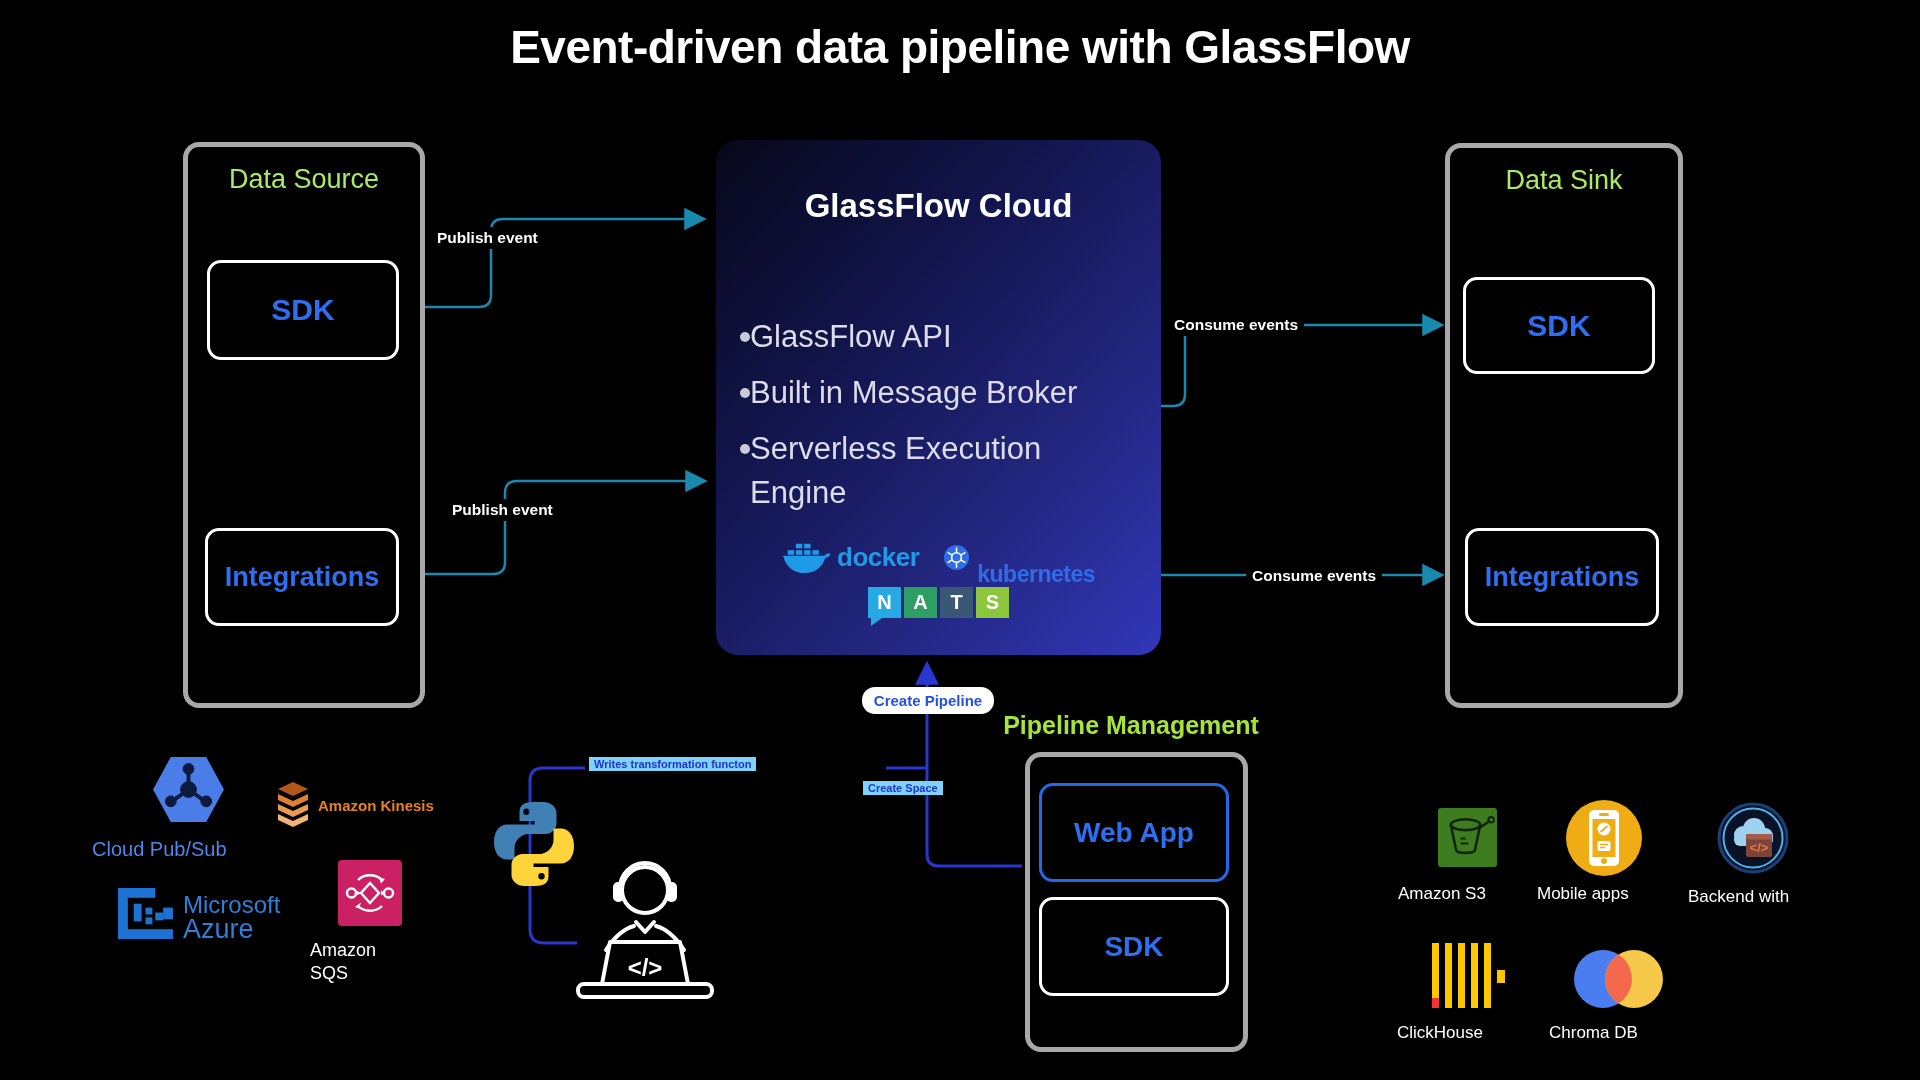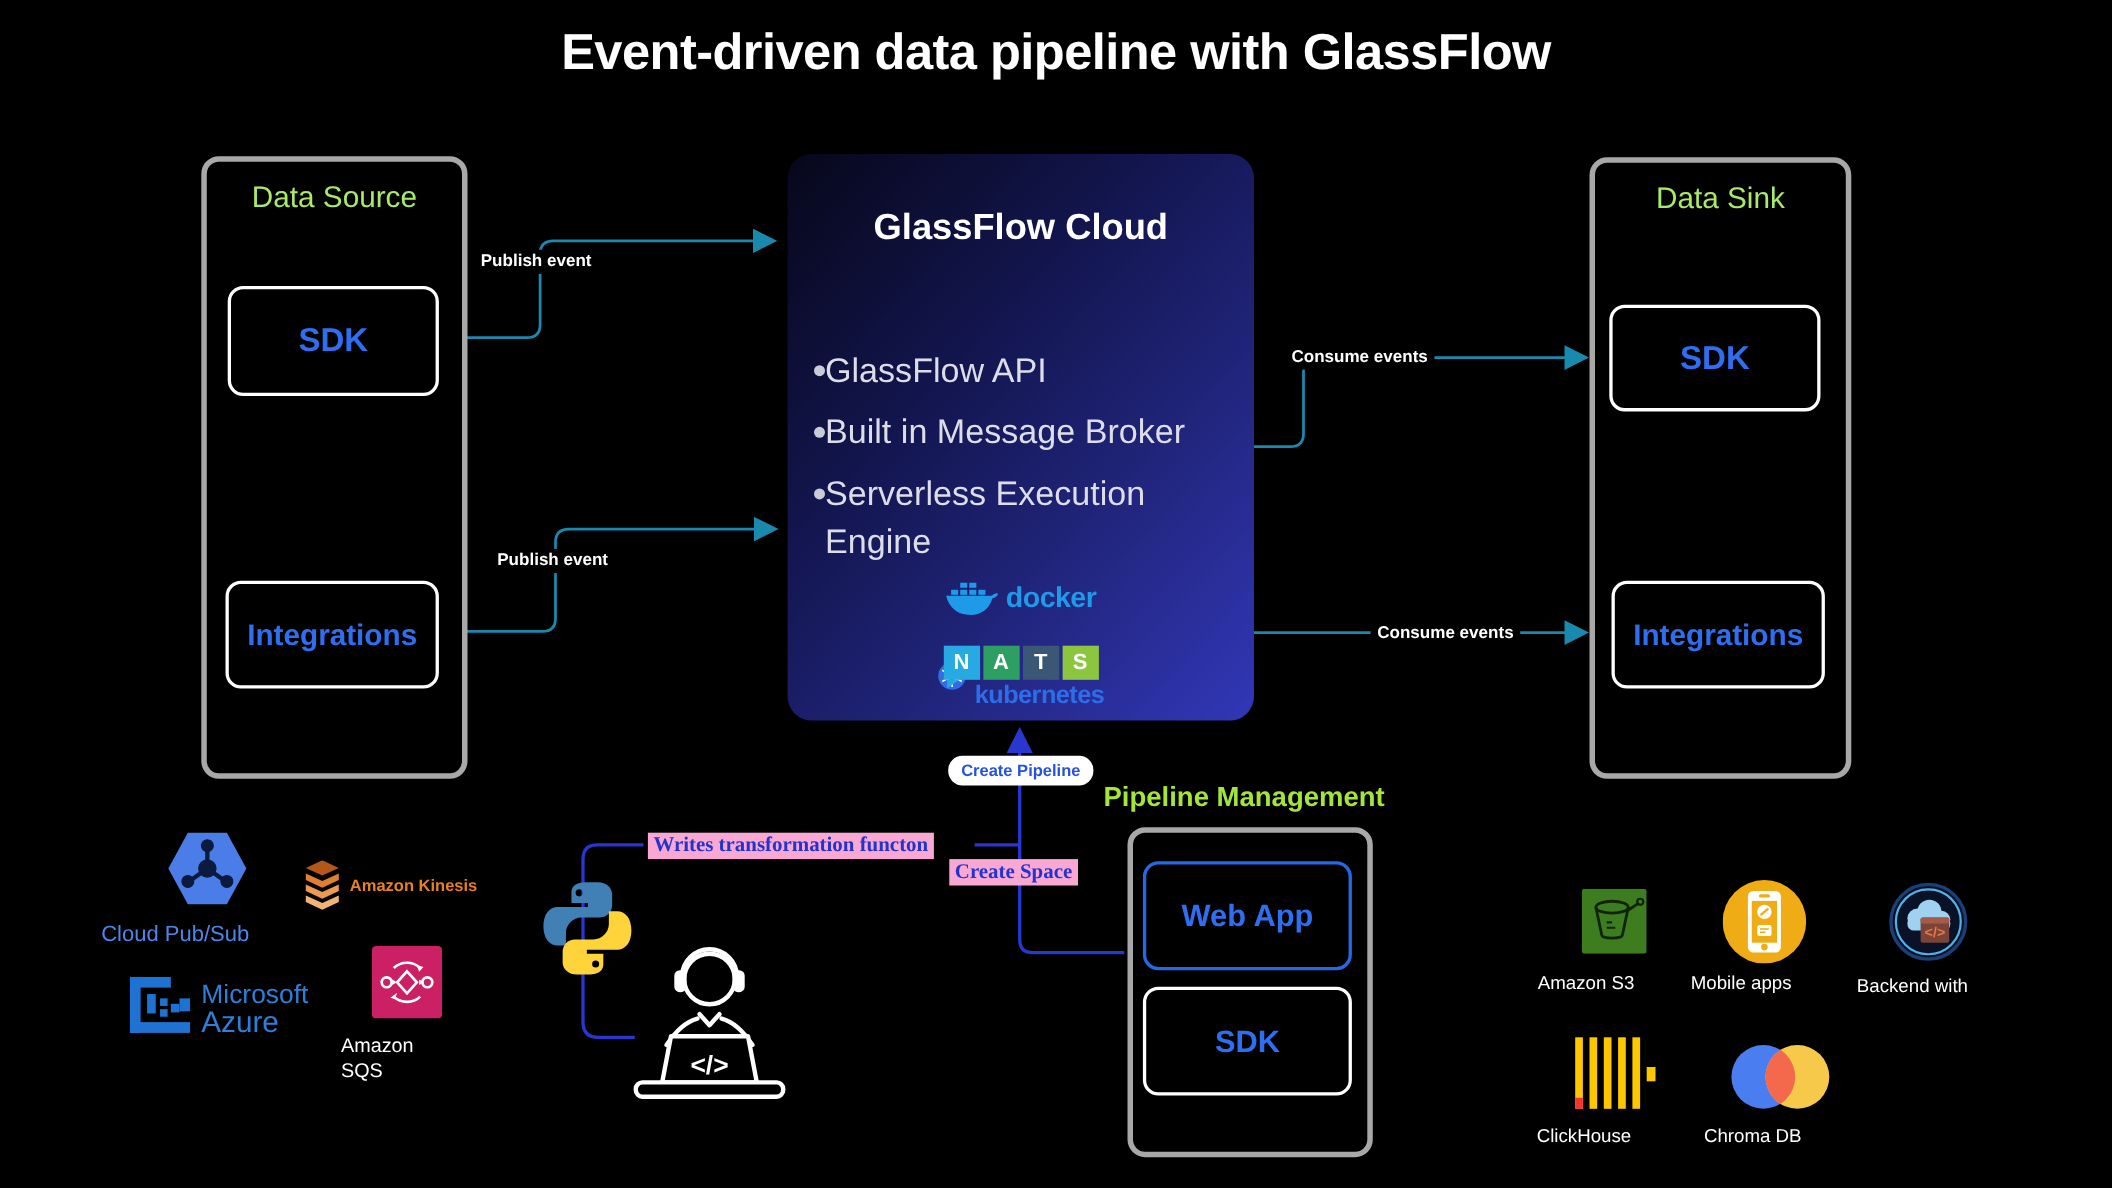--- a/index.html
+++ b/index.html
@@ -11,45 +11,45 @@
   
   .outer-box{position:absolute;border:5px solid #a8a8a8;border-radius:16px;background:#000;z-index:2;}
   .box-title{position:absolute;top:17px;left:0;width:100%;text-align:center;
              color:#a9ea66;font-size:27px;font-weight:500;}
   .inner-box{position:absolute;border:3px solid #fff;border-radius:14px;background:#000;
              display:flex;align-items:center;justify-content:center;
              color:#2e6ff2;font-weight:bold;}
   .blue-border{border-color:#2469e8;}
   
   .cloud-box{position:absolute;left:716px;top:140px;width:424px;height:515px;border-radius:22px;z-index:2;
-             background:linear-gradient(133deg,#07071a 0%,#131650 38%,#22267f 68%,#3137b8 100%);}
+             background:linear-gradient(133deg,#07071a 0%,#131650 38%,#22267f 68%,#3137b8 100%);padding-left:21px;}
   .cloud-title{position:absolute;top:188px;left:0;width:100%;text-align:center;color:#fff;
                font-size:33px;font-weight:bold;top:47px;}
   .cloud-bullets{position:absolute;left:24px;top:163px;margin:0;padding:0;list-style:none;}
   .cloud-bullets li{display:flex;width:352px;font-size:31px;line-height:44px;color:#dcdde8;margin-top:12px;}
   .bullet-dot{width:10px;height:10px;border-radius:50%;background:#c9cbd8;margin-top:17px;flex:0 0 10px;}
   .cloud-row1{position:absolute;left:0;top:387px;width:100%;display:flex;justify-content:center;
-              align-items:center;gap:24px;flex-direction:column;}
+              align-items:center;gap:24px;}
   .logo-group{display:flex;align-items:center;gap:7px;}
   .docker-word{color:#1f9ae8;font-size:26px;font-weight:bold;letter-spacing:-.5px;}
   .k8s-word{color:#2f6de8;font-size:23px;font-weight:bold;letter-spacing:-.5px;margin-top:34px;}
   .cloud-row2{position:absolute;left:0;top:447px;width:100%;display:flex;justify-content:center;gap:3px;}
   .nats-sq{width:33px;height:31px;display:flex;align-items:center;justify-content:center;
            color:#fff;font-weight:bold;font-size:20px;position:relative;}
   .nats-n{background:#27aae1;}
   .nats-n::after{content:"";position:absolute;left:3px;bottom:-8px;width:0;height:0;
                  border-top:8px solid #27aae1;border-right:11px solid transparent;}
   .nats-a{background:#2e9f63;}
   .nats-t{background:#3a5875;}
   .nats-s{background:#8cc63e;}
   
   .wire-label{position:absolute;z-index:4;background:#000;color:#fff;font-weight:bold;
               font-size:15.5px;padding:2px 6px;white-space:nowrap;}
-  .blue-label{position:absolute;z-index:4;background:#f9a8d4;color:#2333cc;font-weight:bold;
-              font-size:19px;padding:1px 5px;white-space:nowrap;font-family:Liberation Serif, serif;}
+  .blue-label{position:absolute;z-index:4;background:#7dd3fc;color:#2333cc;font-weight:bold;
+              font-size:11px;padding:1px 5px;white-space:nowrap;}
   .pm-title{position:absolute;left:995px;top:711px;width:272px;text-align:center;z-index:3;
             color:#a5e53a;font-size:25px;font-weight:bold;}
   .create-pipeline-btn{position:absolute;left:862px;top:687px;width:132px;height:27px;z-index:5;
             background:#fff;border:none;border-radius:13px;color:#2450e6;font-weight:bold;font-size:15px;
             display:flex;align-items:center;justify-content:center;
             font-family:"Liberation Sans","DejaVu Sans",sans-serif;}
   .logo-caption{position:absolute;z-index:3;color:#fff;font-size:17px;text-align:left;white-space:nowrap;}
   .pubsub-caption{color:#4f86ec;font-size:20px;}
   .kinesis-caption{color:#e8821e;font-size:15px;font-weight:bold;}
   .ms-word{position:absolute;color:#2d7fd9;font-size:24px;z-index:3;}

